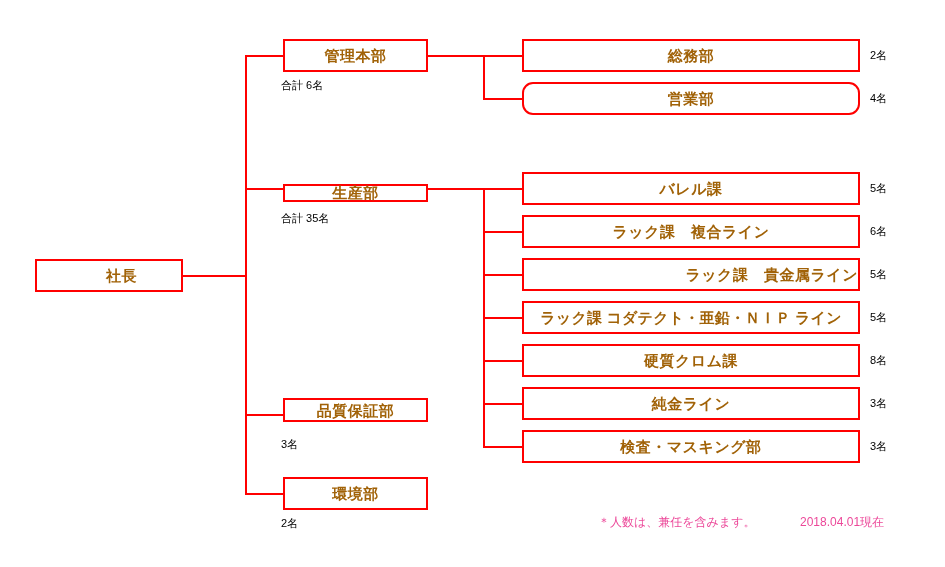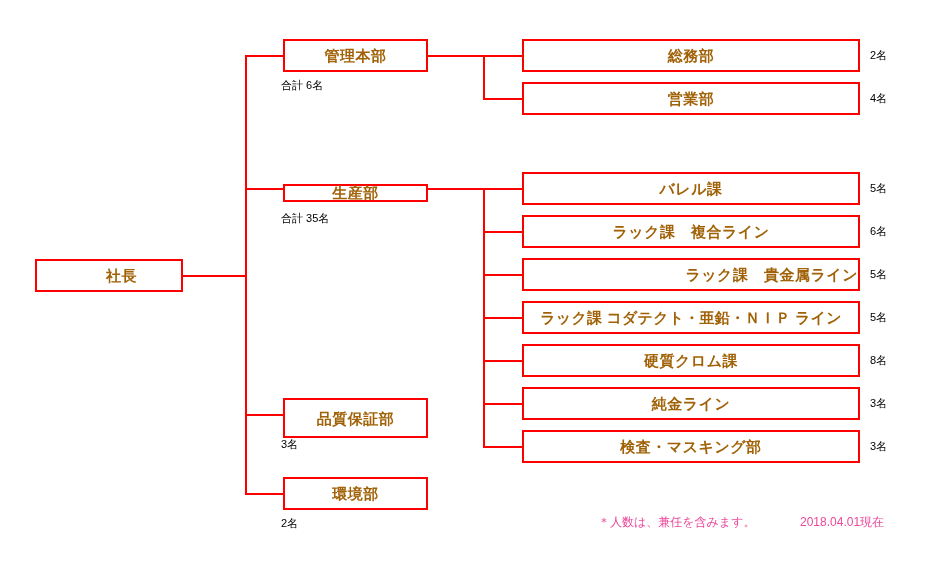--- a/index.html
+++ b/index.html
@@ -110,21 +110,21 @@
   <div class="node lvl2" style="left:283px; top:39px; width:145px; height:33px;">
     <span class="node-label">管理本部</span>
   </div>
   <div class="sublabel" style="left:281px; top:80px;">合計 6名</div>
 
   <div class="node lvl3" style="left:522px; top:39px; width:338px; height:33px;">
     <span class="node-label">総務部</span>
   </div>
   <div class="count" style="left:870px; top:50px;">2名</div>
 
-  <div class="node lvl3" style="left:522px; top:82px; width:338px; height:33px;">
+  <div class="node lvl3" style="left:522px; top:82px; width:338px; height:33px;border-radius:11px;">
     <span class="node-label">営業部</span>
   </div>
   <div class="count" style="left:870px; top:93px;">4名</div>
 
   <div class="node lvl2" style="left:283px; top:184px; width:145px; height:18px;align-items:flex-end;">
     <span class="node-label">生産部</span>
   </div>
   <div class="sublabel" style="left:281px; top:213px;">合計 35名</div>
 
   <div class="node lvl3" style="left:522px; top:172px; width:338px; height:33px;">
@@ -155,21 +155,21 @@
   <div class="node lvl3" style="left:522px; top:387px; width:338px; height:33px;">
     <span class="node-label">純金ライン</span>
   </div>
   <div class="count" style="left:870px; top:398px;">3名</div>
 
   <div class="node lvl3" style="left:522px; top:430px; width:338px; height:33px;">
     <span class="node-label">検査・マスキング部</span>
   </div>
   <div class="count" style="left:870px; top:441px;">3名</div>
 
-  <div class="node lvl2" style="left:283px; top:398px; width:145px; height:40px;">
+  <div class="node lvl2" style="left:283px; top:398px; width:145px; height:24px;">
     <span class="node-label">品質保証部</span>
   </div>
   <div class="sublabel" style="left:281px; top:439px;">3名</div>
 
   <div class="node lvl2" style="left:283px; top:477px; width:145px; height:33px;">
     <span class="node-label">環境部</span>
   </div>
   <div class="sublabel" style="left:281px; top:518px;">2名</div>
 
   <div class="footnote" style="left:598px; top:516px;">＊人数は、兼任を含みます。</div>

